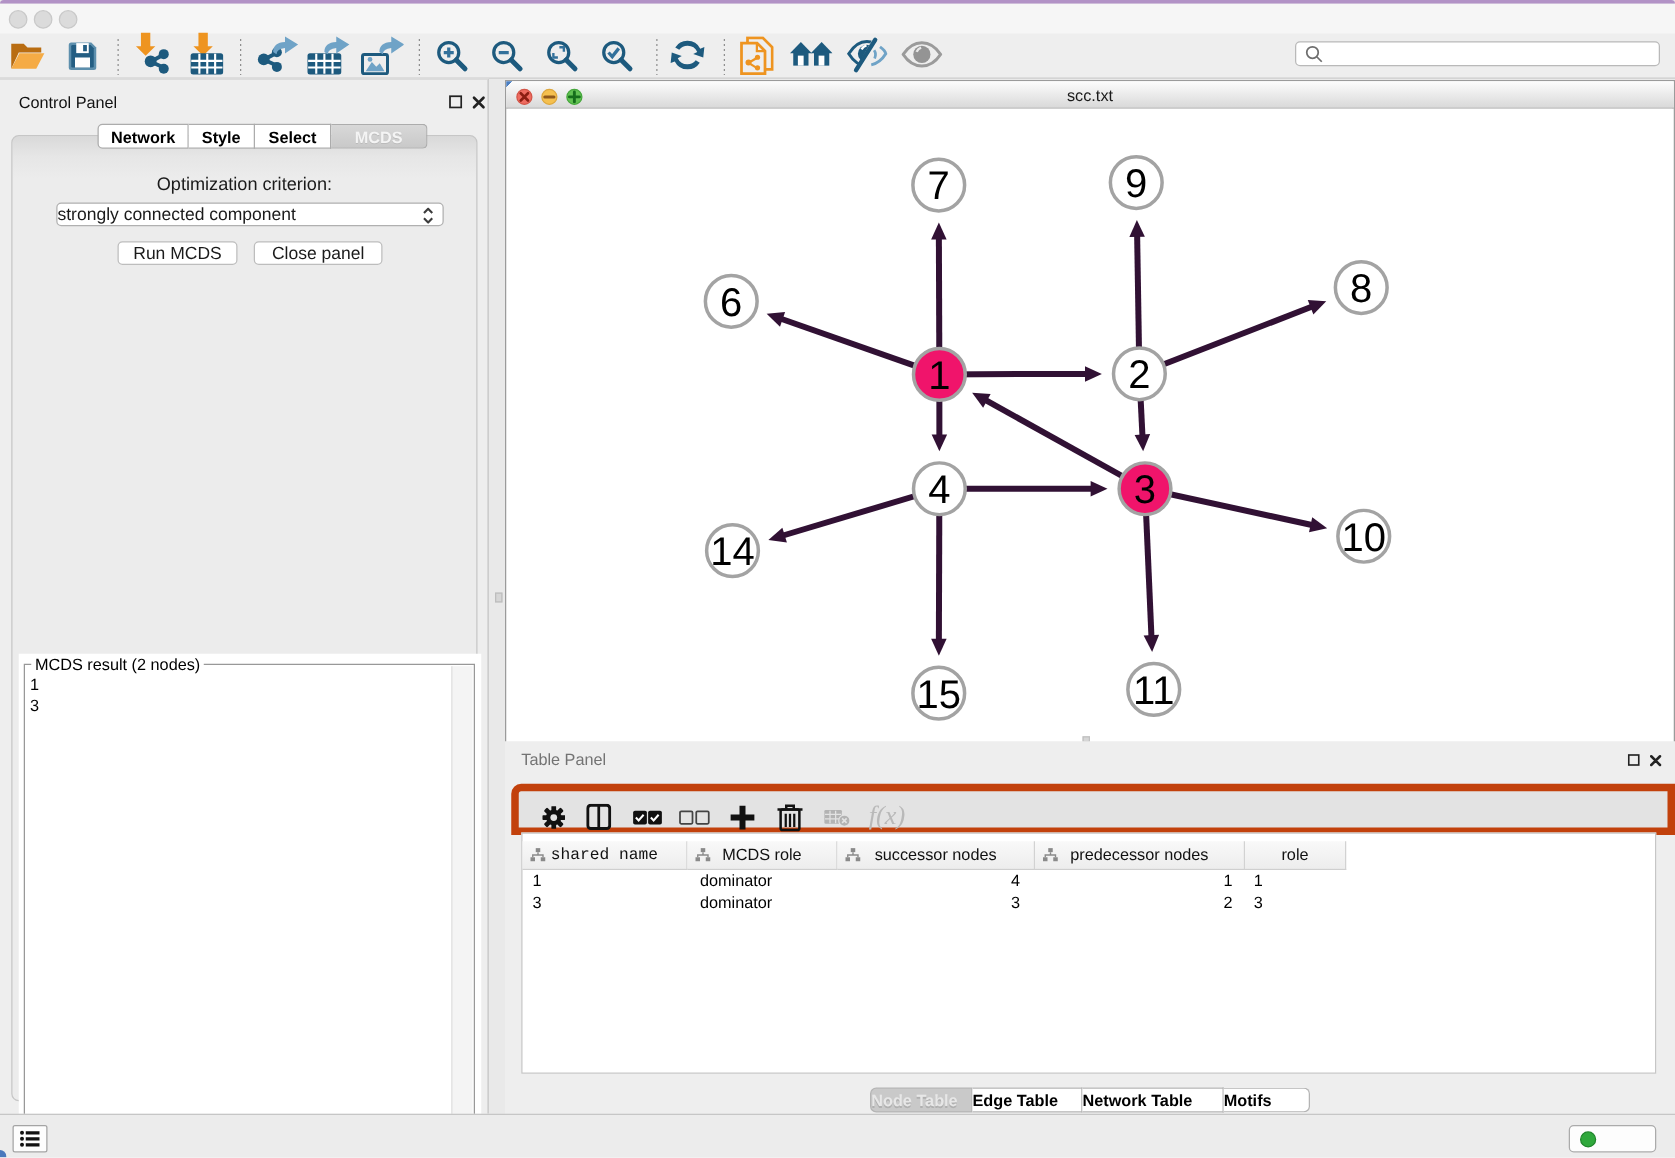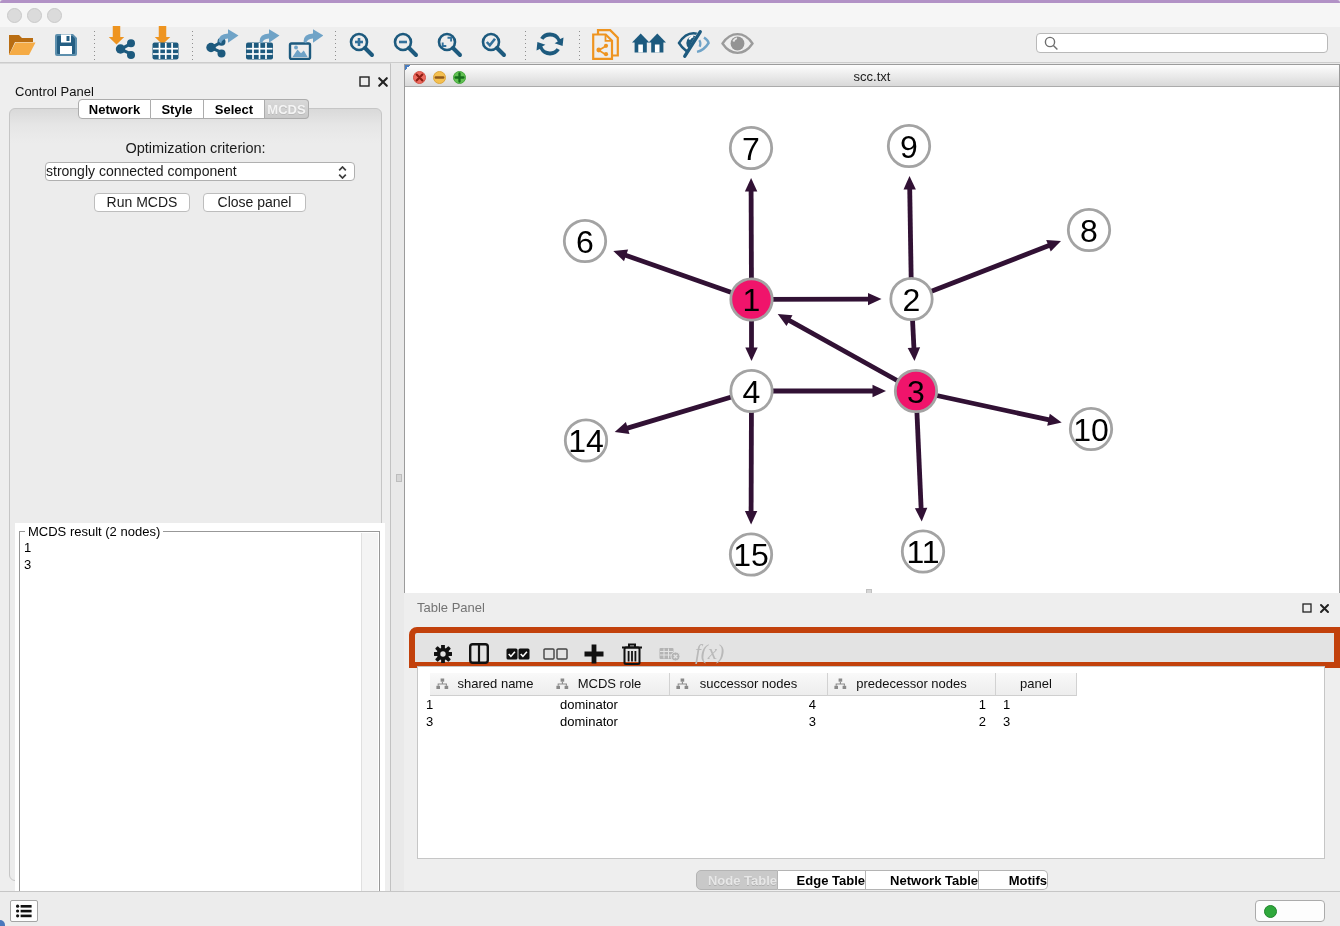--- a/index.html
+++ b/index.html
@@ -10,21 +10,21 @@
   
   #purple{left:0;top:0;width:1340px;height:3px;background:#b292c6;border-radius:5px 5px 0 0;}
   #titlebar{left:0;top:3px;width:1340px;height:24px;background:#f6f6f6;}
   #titlebar .light{position:absolute;top:5px;width:15px;height:15px;border-radius:50%;background:#dbdbdb;border:1px solid #c9c9c9;box-sizing:border-box;}
   #wintitle{left:0;top:6px;width:1340px;text-align:center;font-size:13px;color:#b4b4b4;}
   #toolbar{left:0;top:27px;width:1340px;height:36px;background:#eeeeee;border-bottom:1px solid #cccccc;box-sizing:border-box;}
   .vsep{position:absolute;top:4px;height:29px;width:1px;background-image:repeating-linear-gradient(180deg,#8f8f8f 0 1.5px,transparent 1.5px 4px);}
   #searchbox{left:1036px;top:33px;width:292px;height:20px;background:#fff;border:1px solid #b9b9b9;border-radius:4px;box-sizing:border-box;}
   
   #cpanel{left:0;top:63px;width:391px;height:828px;background:#eeeeee;border-right:1px solid #c2c2c2;border-top:1px solid #dcdcdc;box-sizing:border-box;}
-  #cptitle{left:15px;top:20px;font-size:13px;color:#111;}
+  #cptitle{left:15px;top:10px;font-size:13px;color:#111;}
   #tabbox{left:9px;top:44px;width:373px;height:773px;border:1px solid #c6c6c6;border-radius:6px;background:linear-gradient(180deg,#d9d9d9 0px,#e6e6e6 16px,#ececec 34px);box-sizing:border-box;}
   .seg{position:absolute;top:35px;height:20px;box-sizing:border-box;background:#fff;border:1px solid #acacac;font-size:13px;font-weight:bold;text-align:center;line-height:19px;color:#000;}
   #optlabel{left:0;top:76px;width:391px;text-align:center;font-size:14.5px;color:#1a1a1a;}
   #dropdown{left:45px;top:98px;width:310px;height:19px;background:#fff;border:1px solid #b0b0b0;border-radius:4px;box-sizing:border-box;font-size:14px;line-height:17px;color:#1a1a1a;}
   .btn{position:absolute;height:19px;background:#fff;border:1px solid #bdbdbd;border-radius:4px;box-sizing:border-box;font-size:14px;text-align:center;line-height:17px;color:#1a1a1a;}
   #mcdswhite{left:15px;top:429px;width:370px;height:375px;background:#fff;margin-top:30px;}
   #fieldset{left:4px;top:8px;width:361px;height:363px;border:1px solid #989898;box-sizing:border-box;}
   #fslabel{left:5px;top:-8px;background:#fff;padding:0 3px;font-size:13px;color:#000;}
   #scrollstrip{right:1px;top:1px;width:16px;height:361px;background:#f4f4f4;border-left:1px solid #e0e0e0;}
   #mcdsvals{left:4px;top:7px;font-size:13px;color:#000;line-height:17px;}
@@ -38,21 +38,21 @@
   
   #tpanel{left:404px;top:593px;width:936px;height:298px;background:#eeeeee;}
   #tptitle{left:13px;top:7px;font-size:13px;color:#737373;}
   #tptoolbar{left:5px;top:34px;width:931px;height:41px;background:#e3e3e3;border:6px solid #c2410c;border-radius:8px 0 0 0;box-sizing:border-box;}
   #ttable{left:13px;top:73px;width:908px;height:193px;background:#fff;border:1px solid #c6c6c6;box-sizing:border-box;}
   #thead{left:0;top:6px;width:906px;height:23px;}
   .hcell{position:absolute;top:0;height:23px;background:linear-gradient(#f9f9f9,#ededed);border-right:1px solid #d2d2d2;border-bottom:1px solid #cfcfcf;box-sizing:border-box;font-size:13px;text-align:center;line-height:22px;color:#111;}
   .trow{position:absolute;width:906px;height:17px;font-size:13px;color:#000;}
   .tcell{position:absolute;white-space:nowrap;}
   
-  .btab{position:absolute;top:4px;height:20px;box-sizing:border-box;background:#fff;border:1px solid #b4b4b4;font-size:13px;text-align:right;line-height:19px;color:#000;font-weight:bold;}
+  .btab{position:absolute;top:4px;height:20px;box-sizing:border-box;background:#fff;border:1px solid #b4b4b4;font-size:13px;text-align:left;line-height:19px;color:#000;font-weight:bold;}
   
   #statusbar{left:0;top:891px;width:1340px;height:35px;background:#ececec;border-top:1px solid #c6c6c6;box-sizing:border-box;}
   #listbtn{left:10px;top:8px;width:28px;height:22px;background:#fdfdfd;border:1px solid #a4a4a4;border-radius:2px;box-sizing:border-box;}
   #membtn{left:1255px;top:8px;width:70px;height:22px;background:#fdfdfd;border:1px solid #ababab;border-radius:4px;box-sizing:border-box;font-size:11.5px;color:#000;}
 </style>
 </head>
 <body>
 <div id="app">
   <div class="abs" id="purple"></div>
   <div class="abs" id="titlebar">
@@ -208,21 +208,21 @@
       <svg class="abs" style="left:359px;top:12px;" width="11" height="11" viewBox="0 0 11 11">
         <rect x="1" y="1" width="9" height="9" fill="none" stroke="#222" stroke-width="1.4"></rect>
       </svg>
       <svg class="abs" style="left:377px;top:12px;" width="12" height="12" viewBox="0 0 12 12">
         <path d="M2.2,2.2 L9.8,9.8 M9.8,2.2 L2.2,9.8" stroke="#222" stroke-width="2.1" stroke-linecap="round"></path>
       </svg>
     <div class="abs" id="tabbox"></div>
     <div class="seg" style="left:78px;width:73px;border-radius:4px 0 0 4px;">Network</div>
     <div class="seg" style="left:151px;width:53px;border-left:none;">Style</div>
     <div class="seg" style="left:204px;width:61px;border-left:none;">Select</div>
-    <div class="seg" style="left:265px;width:44px;border-left:none;border-radius:0 4px 4px 0;background:linear-gradient(#d8d8d8,#c9c9c9);color:#f4f4f4;text-shadow:0 1px 0 #bbb;">MCDS</div>
+    <div class="seg" style="left:265px;width:77px;border-left:none;border-radius:0 4px 4px 0;background:linear-gradient(#d8d8d8,#c9c9c9);color:#f4f4f4;text-shadow:0 1px 0 #bbb;">MCDS</div>
     <div class="abs" id="optlabel">Optimization criterion:</div>
     <div class="abs" id="dropdown">strongly connected component
       <svg style="position:absolute;right:7px;top:3px;" width="9" height="13" viewBox="0 0 9 13">
         <path d="M1.2,4.4 L4.5,1 L7.8,4.4 M1.2,8.6 L4.5,12 L7.8,8.6" fill="none" stroke="#3c3c3c" stroke-width="1.7"></path>
       </svg>
     </div>
     <div class="btn" style="left:94px;top:129px;width:96px;">Run MCDS</div>
     <div class="btn" style="left:203px;top:129px;width:103px;">Close panel</div>
     <div class="abs" id="mcdswhite">
       <div class="abs" id="fieldset">
@@ -368,21 +368,21 @@
             <line x1="5" y1="3.5" x2="5" y2="13.5"></line>
             <line x1="9.5" y1="3.5" x2="9.5" y2="13.5"></line>
           </g>
           <circle cx="16.5" cy="11.5" r="4.5" fill="#b3b3b3" stroke="#e3e3e3" stroke-width="1"></circle>
           <path d="M14.7,9.7 l3.6,3.6 M18.3,9.7 l-3.6,3.6" stroke="#e3e3e3" stroke-width="1.3"></path>
         </svg>
 <div class="abs" style="left:280px;top:7px;font-family:'Liberation Serif',serif;font-style:italic;font-size:21px;color:#b9b9b9;">f(x)</div>
     </div>
     <div class="abs" id="ttable">
       <div class="abs" id="thead">
-        <div class="hcell" style="left:12px;width:132px;"><svg width="13" height="12" viewBox="0 0 13 12" style="position:absolute;left:6px;top:5px;">
+        <div class="hcell" style="left:0;width:132px;font-family:Liberation Mono, monospace;"><svg width="13" height="12" viewBox="0 0 13 12" style="position:absolute;left:6px;top:5px;">
               <g fill="#8a8a8a">
                 <rect x="4.6" y="0.5" width="3.6" height="3.2"></rect>
                 <rect x="0.4" y="7.8" width="3.6" height="3.2"></rect>
                 <rect x="8.6" y="7.8" width="3.6" height="3.2"></rect>
               </g>
               <g stroke="#8a8a8a" stroke-width="1.1" fill="none">
                 <path d="M6.4,3.7 V6 M2.2,7.8 V6 H10.4 V7.8"></path>
               </g>
             </svg>shared name</div>
         <div class="hcell" style="left:132px;width:120px;"><svg width="13" height="12" viewBox="0 0 13 12" style="position:absolute;left:6px;top:5px;">
@@ -408,21 +408,21 @@
         <div class="hcell" style="left:410px;width:168px;"><svg width="13" height="12" viewBox="0 0 13 12" style="position:absolute;left:6px;top:5px;">
               <g fill="#8a8a8a">
                 <rect x="4.6" y="0.5" width="3.6" height="3.2"></rect>
                 <rect x="0.4" y="7.8" width="3.6" height="3.2"></rect>
                 <rect x="8.6" y="7.8" width="3.6" height="3.2"></rect>
               </g>
               <g stroke="#8a8a8a" stroke-width="1.1" fill="none">
                 <path d="M6.4,3.7 V6 M2.2,7.8 V6 H10.4 V7.8"></path>
               </g>
             </svg>predecessor nodes</div>
-        <div class="hcell" style="left:578px;width:81px;">panel</div>
+        <div class="hcell" style="left:578px;width:81px;">role</div>
       </div>
       <div class="trow" style="top:30px;">
         <span class="tcell" style="left:8px;">1</span>
         <span class="tcell" style="left:142px;">dominator</span>
         <span class="tcell" style="left:390px;text-align:right;width:8px;">4</span>
         <span class="tcell" style="left:560px;text-align:right;width:8px;">1</span>
         <span class="tcell" style="left:585px;">1</span>
       </div>
       <div class="trow" style="top:47px;">
         <span class="tcell" style="left:8px;">3</span>

